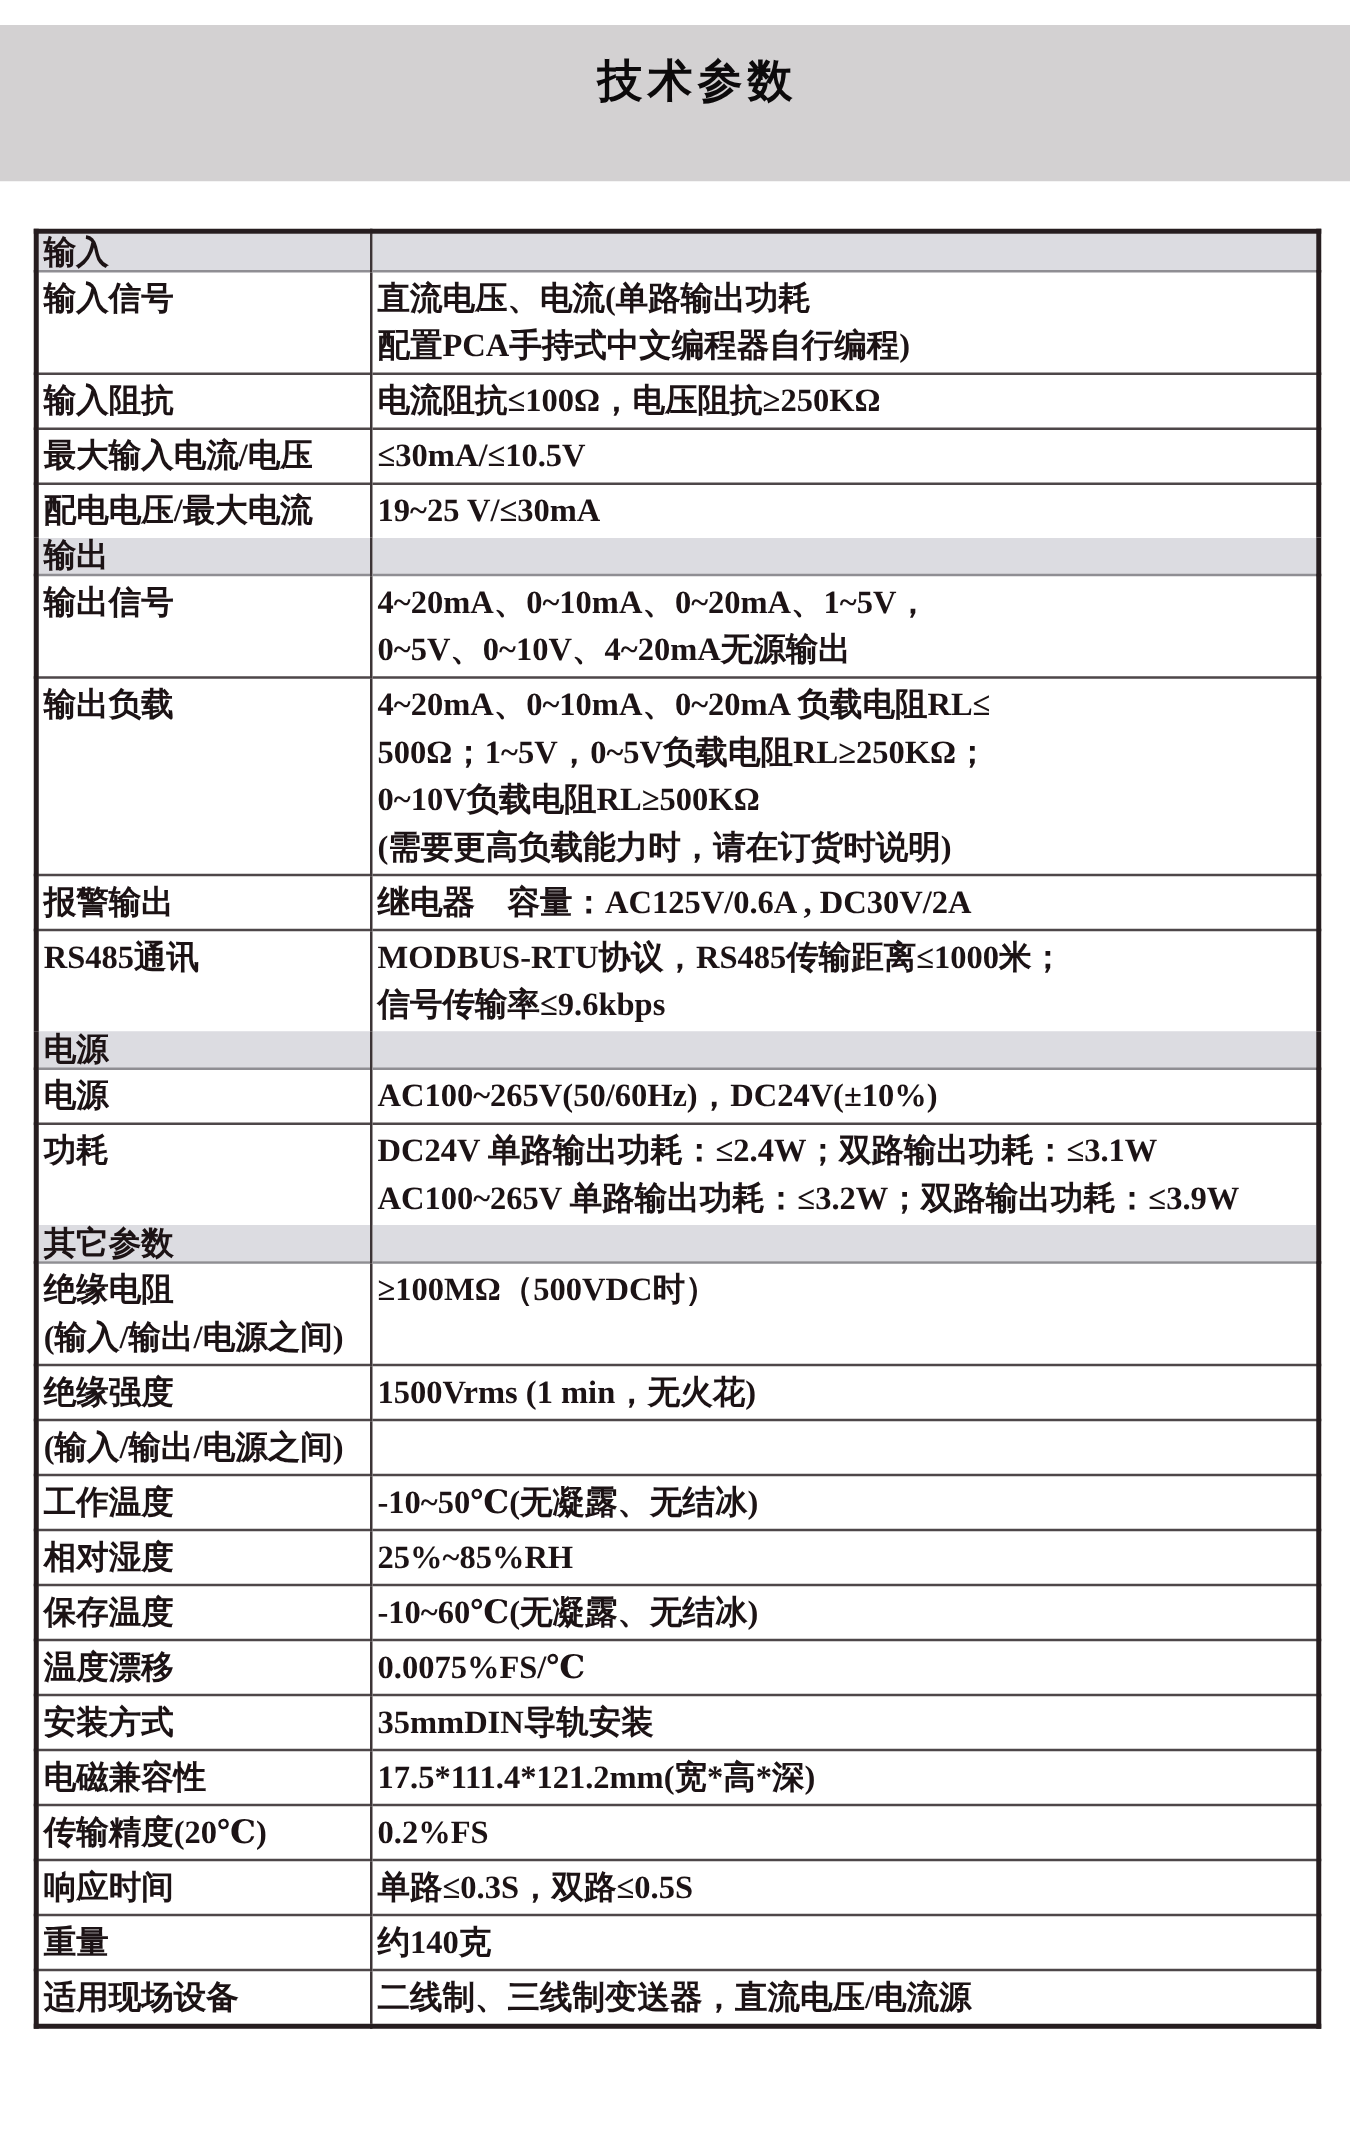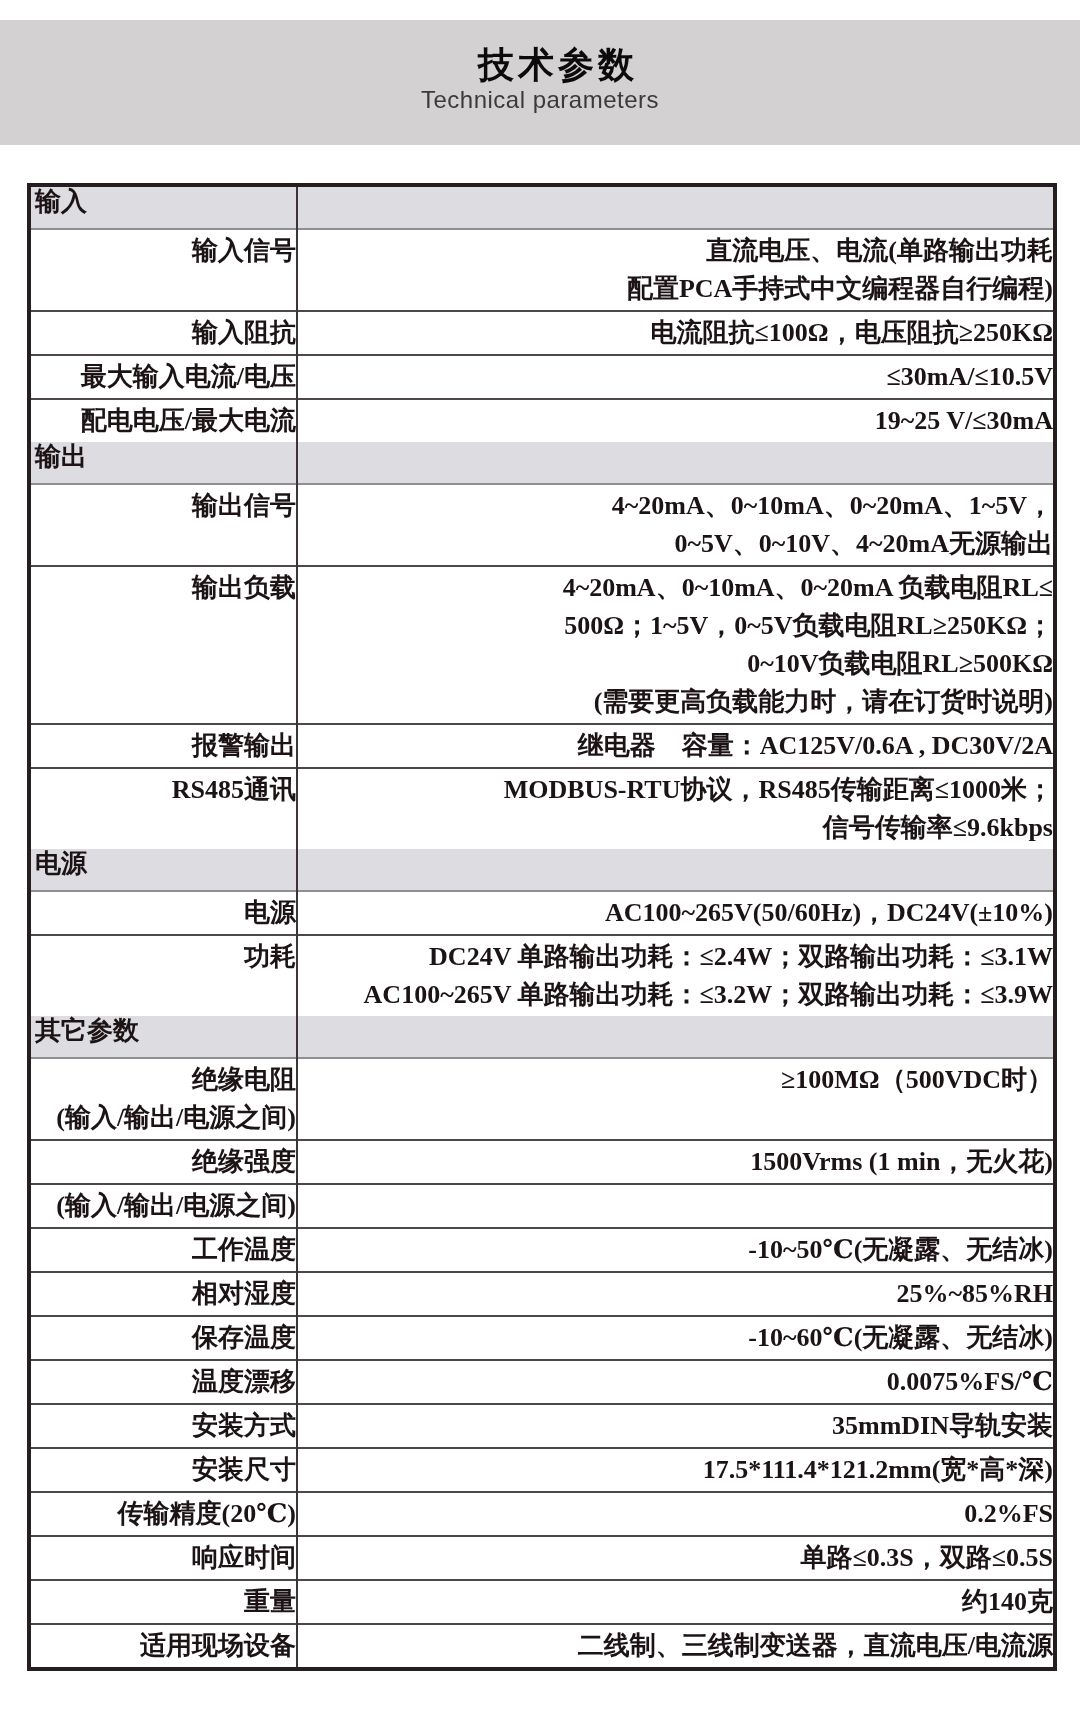--- a/index.html
+++ b/index.html
@@ -63,46 +63,44 @@
   }
   td.label-cell {
     border-right: 2px solid #3c3436;
   }
   td.value-cell {
     padding-left: 10px;
   }
   tr.data td {
     border-top: 2px solid #4e4749;
     line-height: 38px;
-    text-align: right;
   }
   tr.after-section td {
     border-top: 2px solid #8f8e93;
   }
   tr.first td {
     border-top: none;
   }
   tr.section td {
     background: #dcdce1;
     border-top: none;
     line-height: 29px;
     height: 29px;
     padding-top: 0;
-    padding-bottom: 12px;
+    padding-bottom: 0;
   }
   .line {
     white-space: nowrap;
   }
 </style>
 </head>
 <body>
 
 <div class="title-band">
   <div class="title">技术参数</div>
-  <div class="subtitle">Technical parameters</div>
 </div>
 
 <table class="params">
   <colgroup>
     <col style="width:268px">
     <col>
   </colgroup>
   <tbody id="table-body">
       <tr class="section first">
     <td class="label-cell">
@@ -283,21 +281,21 @@
       <tr class="data">
     <td class="label-cell">
           <div class="line">安装方式</div>
         </td>
     <td class="value-cell">
           <div class="line">35mmDIN导轨安装</div>
         </td>
   </tr>
       <tr class="data">
     <td class="label-cell">
-          <div class="line">安装尺寸</div>
+          <div class="line">电磁兼容性</div>
         </td>
     <td class="value-cell">
           <div class="line">17.5*111.4*121.2mm(宽*高*深)</div>
         </td>
   </tr>
       <tr class="data">
     <td class="label-cell">
           <div class="line">传输精度(20℃)</div>
         </td>
     <td class="value-cell">

